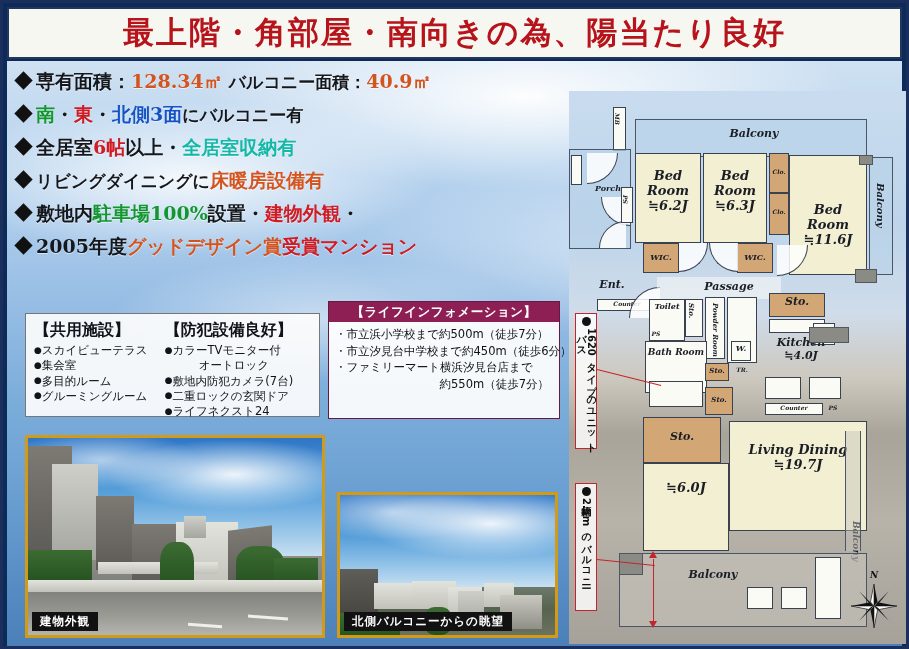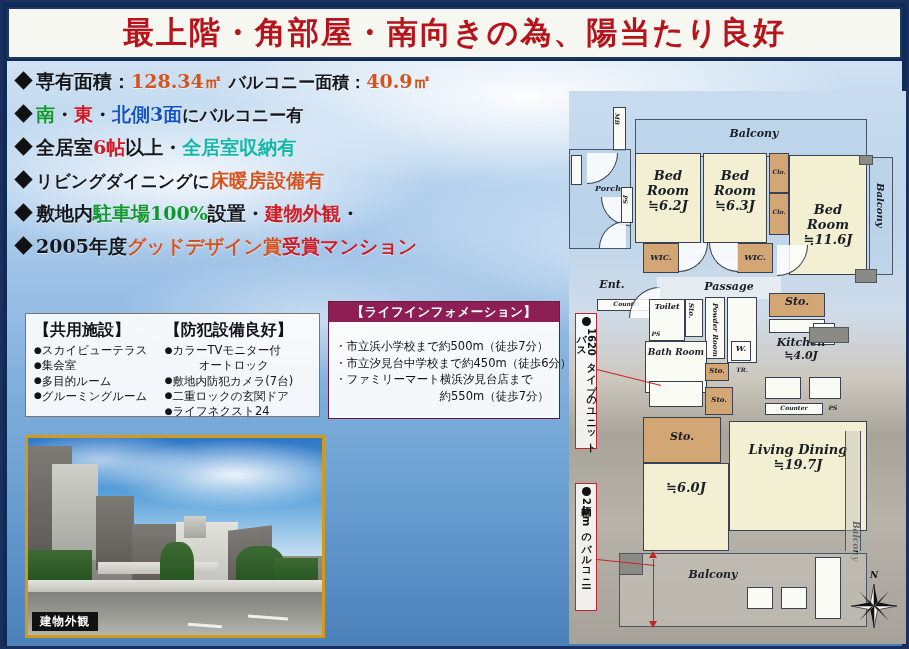--- a/index.html
+++ b/index.html
@@ -50,21 +50,21 @@
           font-family:"DejaVu Sans","Liberation Sans",sans-serif;}
   .fac-li.indent{padding-left:34px;}
   .dot{font-size:9px;position:relative;top:-1.5px;}
 
   
   .life-box{position:absolute;left:325px;top:298px;width:232px;height:118px;
      border:1px solid #6d1640;box-sizing:border-box;background:rgba(253,253,253,.94);}
   .life-head{height:20px;background:#8e1f55;color:#fff;font-size:12.5px;font-weight:bold;
      display:flex;align-items:center;justify-content:center;letter-spacing:.5px;
      font-family:"DejaVu Sans","Liberation Sans",sans-serif;}
-  .life-body{padding:16px 6px;}
+  .life-body{padding:4px 6px;}
   .life-li{font-size:11.5px;color:#0d1117;line-height:1.45;white-space:nowrap;
      font-family:"DejaVu Sans","Liberation Sans",sans-serif;}
   .life-li.indent{text-align:right;padding-right:4px;}
 
   
   .photo{position:absolute;border:3px solid #d39a16;box-sizing:border-box;overflow:hidden;}
   #photo-exterior{left:22px;top:432px;width:300px;height:203px;}
   #photo-view{left:334px;top:489px;width:221px;height:146px;}
   .ph-sky{position:absolute;left:0;top:0;right:0;height:62%;
      background:
@@ -222,20 +222,34 @@
     <div class="grn" style="left:0px;top:112px;width:64px;height:34px;"></div>
     <div class="grn" style="left:132px;top:104px;width:34px;height:48px;border-radius:40% 40% 10% 10%;"></div>
     <div class="grn" style="left:208px;top:108px;width:48px;height:42px;border-radius:40% 40% 10% 10%;"></div>
     <div class="grn" style="left:246px;top:120px;width:44px;height:30px;"></div>
     <div class="bld l" style="left:0px;top:142px;width:294px;height:12px;"></div>
     <div class="road-line" style="left:220px;top:178px;width:40px;transform:rotate(4deg);"></div>
     <div class="road-line" style="left:160px;top:186px;width:34px;transform:rotate(4deg);"></div>
     <div class="ph-cap">建物外観</div>
   </div>
 
+  <div class="photo" id="photo-view">
+    <div class="ph-sky" style="height:68%;"></div>
+    <div class="ph-ground" style="height:34%;background:linear-gradient(180deg,#6d7a6b 0%,#56634f 45%,#6a7260 100%);"></div>
+    <div class="bld l" style="left:-4px;top:74px;width:42px;height:62px;background:linear-gradient(180deg,#5e5d58,#3f3e3a);"></div>
+    <div class="bld l" style="left:34px;top:88px;width:40px;height:26px;"></div>
+    <div class="bld l" style="left:72px;top:86px;width:44px;height:28px;"></div>
+    <div class="bld l" style="left:108px;top:92px;width:34px;height:30px;"></div>
+    <div class="bld" style="left:118px;top:96px;width:26px;height:34px;"></div>
+    <div class="bld l" style="left:144px;top:88px;width:30px;height:24px;"></div>
+    <div class="bld" style="left:160px;top:100px;width:42px;height:34px;background:linear-gradient(180deg,#c9c9c2,#8f8f88);"></div>
+    <div class="grn" style="left:0px;top:118px;width:60px;height:26px;"></div>
+    <div class="grn" style="left:84px;top:112px;width:28px;height:28px;border-radius:40%;"></div>
+    <div class="ph-cap">北側バルコニーからの眺望</div>
+  </div>
 
   <div class="plan">
 
     <div class="pl bal" style="left:66px;top:28px;width:232px;height:38px;"></div>
 
     <div class="rlabel rl-mid" style="left:140px;top:37px;width:90px;">Balcony</div>
 
     <div class="pl wht" style="left:44px;top:16px;width:13px;height:44px;"></div>
     <div class="vlabel rl-xs" style="left:45px;top:22px;font-size:6px;">MB</div>
 

